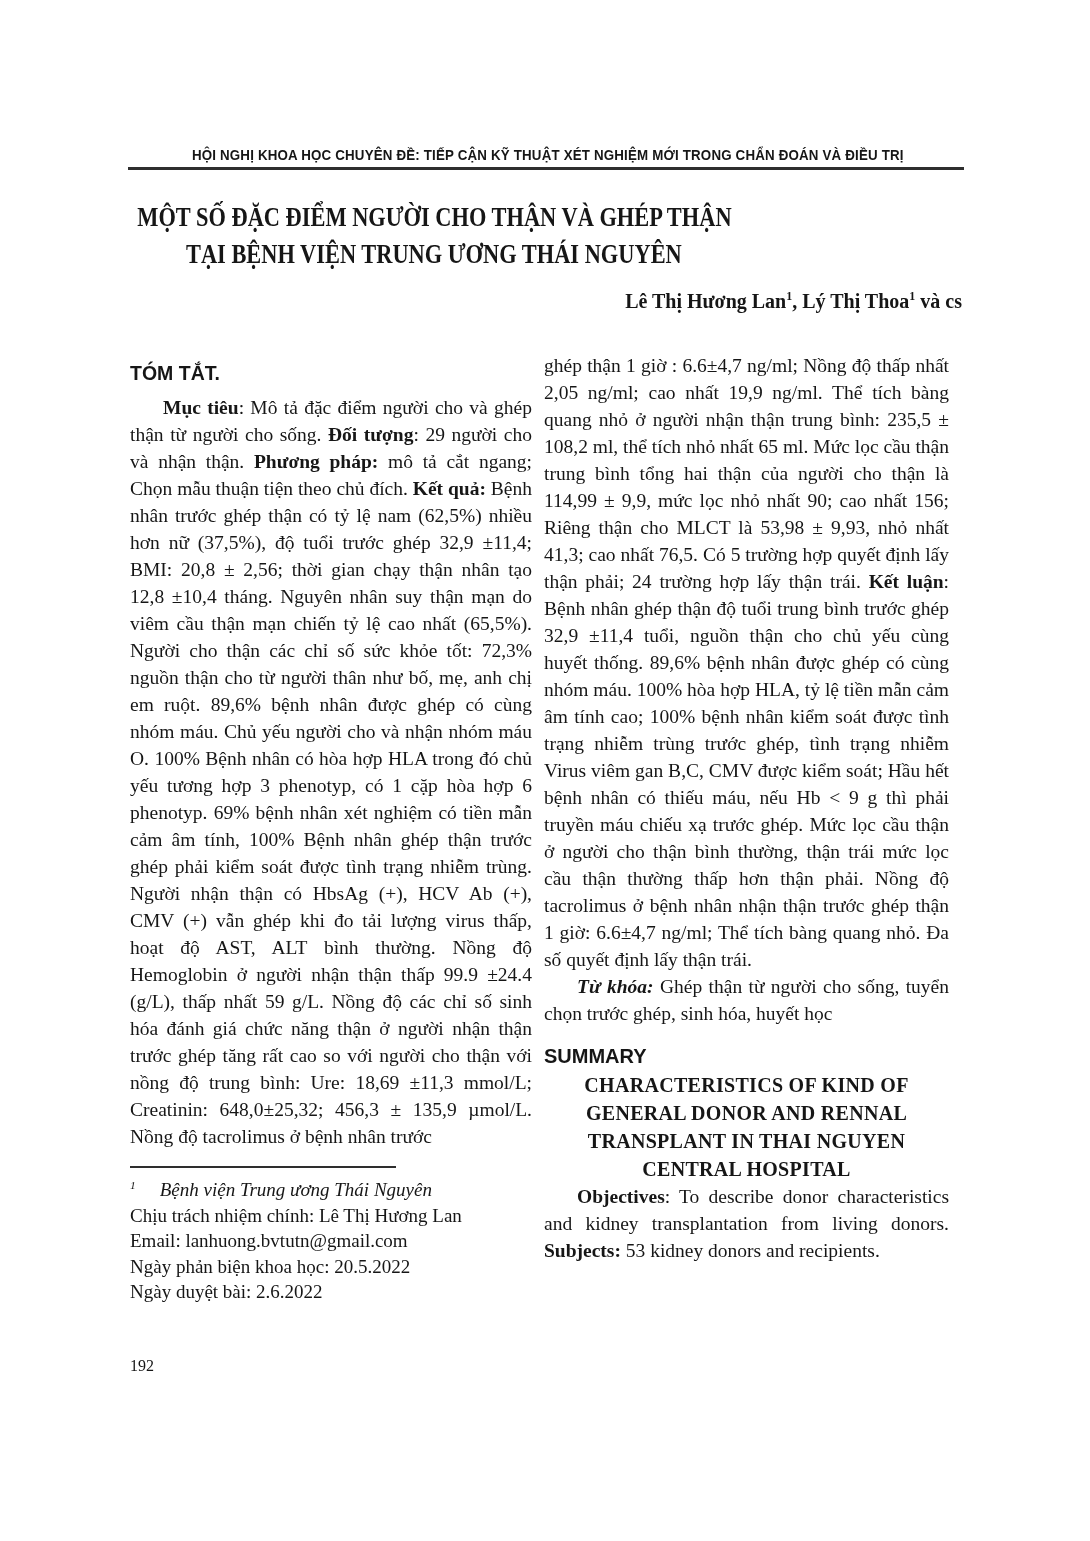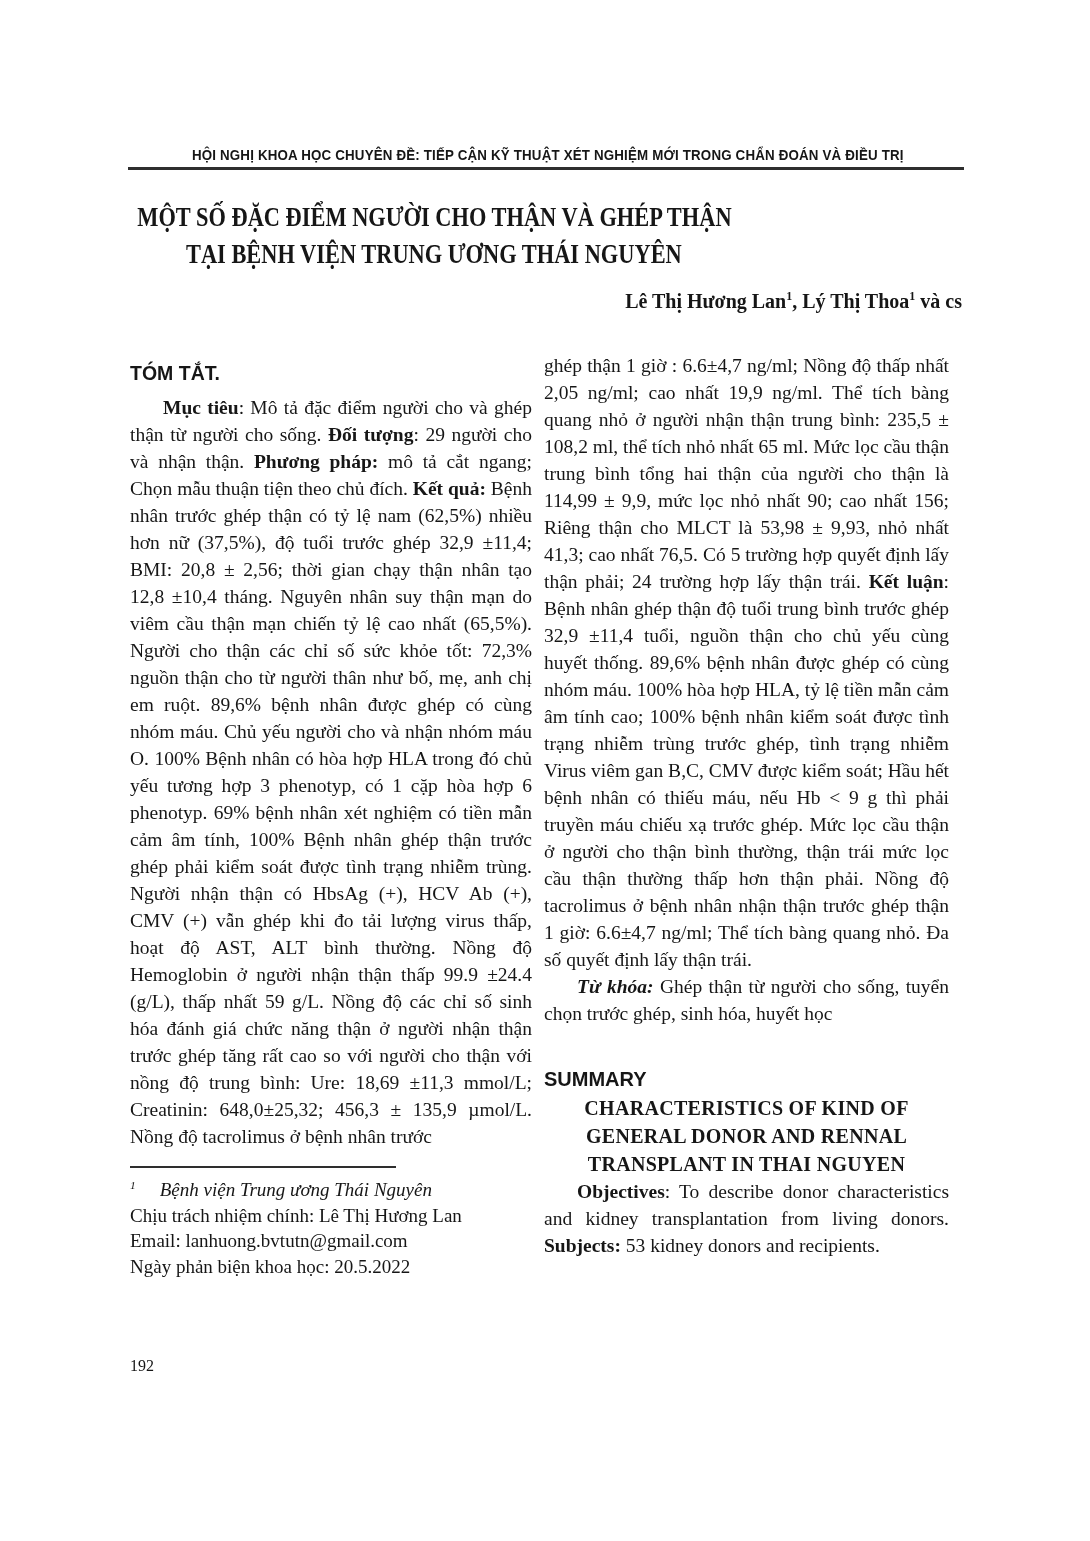--- a/index.html
+++ b/index.html
@@ -49,21 +49,21 @@
   }
   .body-para {
     font-size: 19.5px; line-height: 27px;
     text-align: justify; text-indent: 33px;
     margin: 0;
   }
   .no-indent { text-indent: 0; }
   .summary-heading {
     font-family: "Liberation Sans", "DejaVu Sans", sans-serif;
     font-weight: bold; font-size: 20px; line-height: 27px;
-    margin: 39px 0 1px 0;
+    margin: 16px 0 1px 0;
   }
   .summary-title {
     font-weight: bold; font-size: 20px; line-height: 28px;
     text-align: center; margin: 0; letter-spacing: 0.3px;
   }
   .footnote {
     position: absolute; left: 130px; top: 1166px; width: 430px;
     font-size: 19px; line-height: 25.6px;
   }
   .footnote-rule {
@@ -95,25 +95,27 @@
 </div>
 
 <div class="col col-right">
   <p class="body-para no-indent"><span>ghép thận 1 giờ : 6.6±4,7 ng/ml; Nồng độ thấp nhất 2,05 ng/ml; cao nhất 19,9 ng/ml. Thể tích bàng quang nhỏ ở người nhận thận trung bình: 235,5 ± 108,2 ml, thể tích nhỏ nhất 65 ml. Mức lọc cầu thận trung bình tổng hai thận của người cho thận là 114,99 ± 9,9, mức lọc nhỏ nhất 90; cao nhất 156; Riêng thận cho MLCT là 53,98 ± 9,93, nhỏ nhất 41,3; cao nhất 76,5. Có 5 trường hợp quyết định lấy thận phải; 24 trường hợp lấy thận trái. </span><span style="font-weight: bold;">Kết luận</span><span>: Bệnh nhân ghép thận độ tuổi trung bình trước ghép 32,9 ±11,4 tuổi, nguồn thận cho chủ yếu cùng huyết thống. 89,6% bệnh nhân được ghép có cùng nhóm máu. 100% hòa hợp HLA, tỷ lệ tiền mẫn cảm âm tính cao; 100% bệnh nhân kiểm soát được tình trạng nhiễm trùng trước ghép, tình trạng nhiễm Virus viêm gan B,C, CMV được kiểm soát; Hầu hết bệnh nhân có thiếu máu, nếu Hb &lt; 9 g thì phải truyền máu chiếu xạ trước ghép. Mức lọc cầu thận ở người cho thận bình thường, thận trái mức lọc cầu thận thường thấp hơn thận phải. Nồng độ tacrolimus ở bệnh nhân nhận thận trước ghép thận 1 giờ: 6.6±4,7 ng/ml; Thể tích bàng quang nhỏ. Đa số quyết định lấy thận trái.</span></p>
   <p class="body-para"><span style="font-weight: bold; font-style: italic;">Từ khóa:</span><span> Ghép thận từ người cho sống, tuyển chọn trước ghép, sinh hóa, huyết học</span></p>
   <div class="summary-heading">SUMMARY</div>
   <div class="summary-title">
     <div>CHARACTERISTICS OF KIND OF</div>
     <div>GENERAL DONOR AND RENNAL</div>
     <div>TRANSPLANT IN THAI NGUYEN</div>
+    <div>CENTRAL HOSPITAL</div>
   </div>
   <p class="body-para"><span style="font-weight: bold;">Objectives</span><span>: To describe donor characteristics and kidney transplantation from living donors. </span><span style="font-weight: bold;">Subjects:</span><span> 53 kidney donors and recipients.</span></p>
 </div>
 
 <div class="footnote">
   <div class="footnote-rule"></div>
   <div><sup style="font-style: italic;">1</sup><span style="font-style: italic; margin-left: 24px;">Bệnh viện Trung ương Thái Nguyên</span></div>
   <div>Chịu trách nhiệm chính: Lê Thị Hương Lan</div>
   <div>Email: lanhuong.bvtutn@gmail.com</div>
   <div>Ngày phản biện khoa học: 20.5.2022</div>
+  <div>Ngày duyệt bài: 2.6.2022</div>
 </div>
 
 <div class="page-number">192</div>
 
 </body></html>

